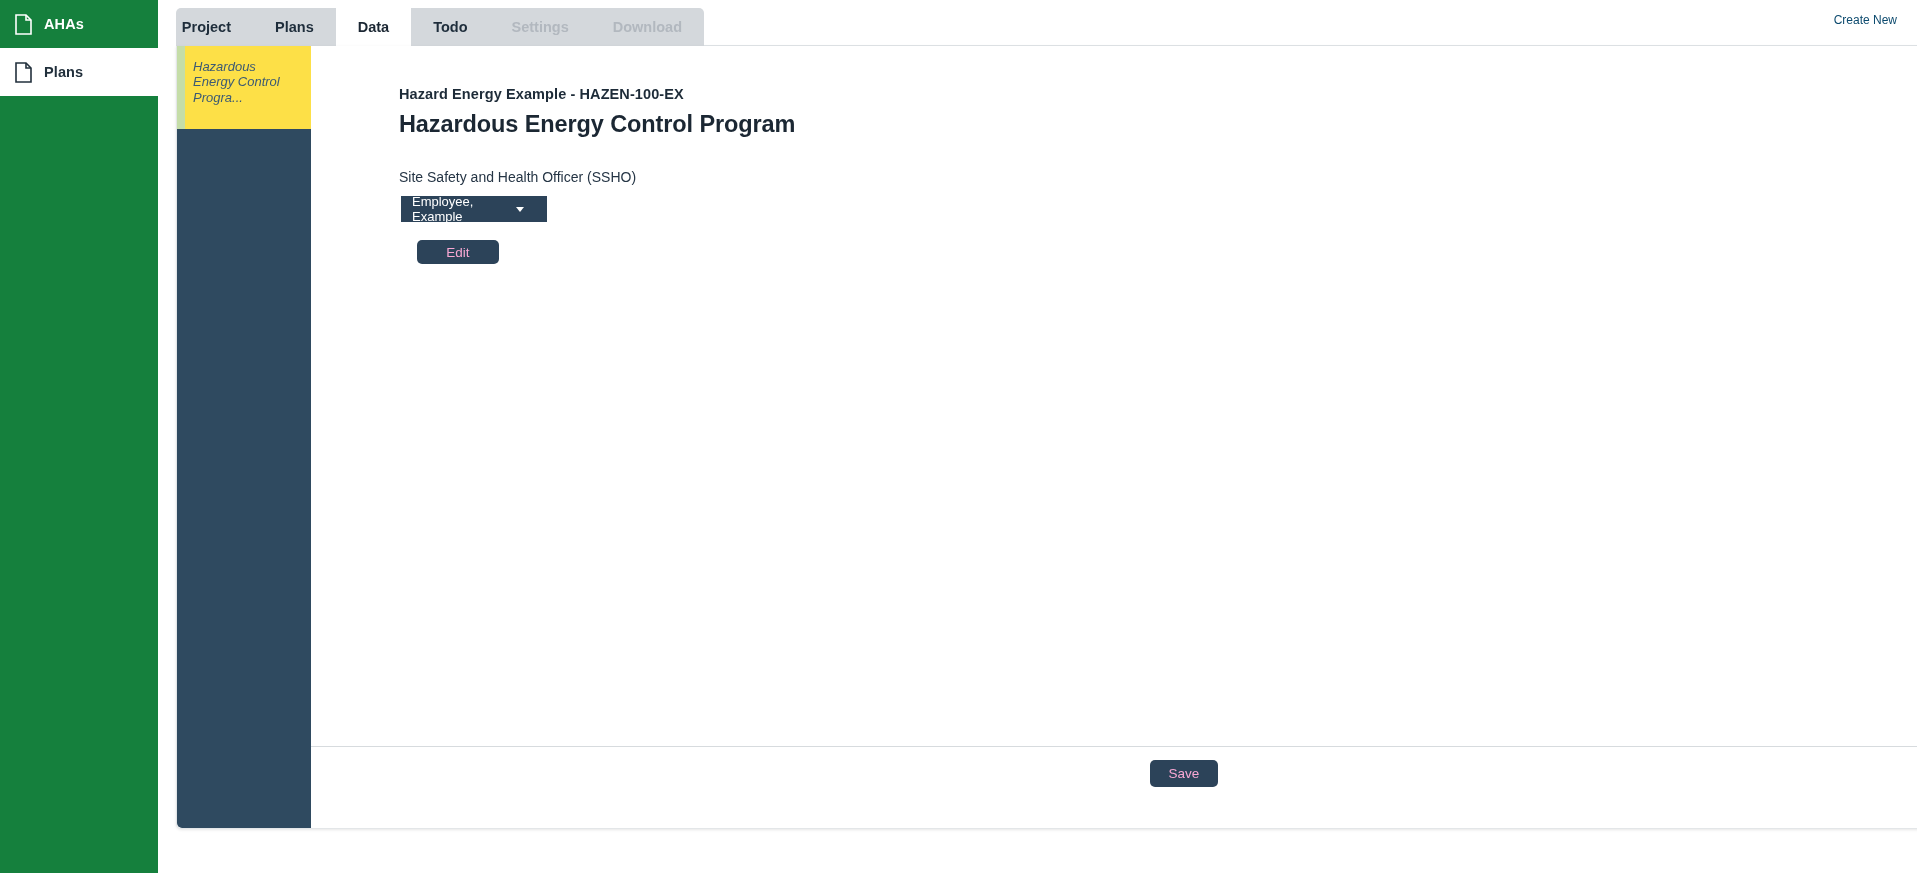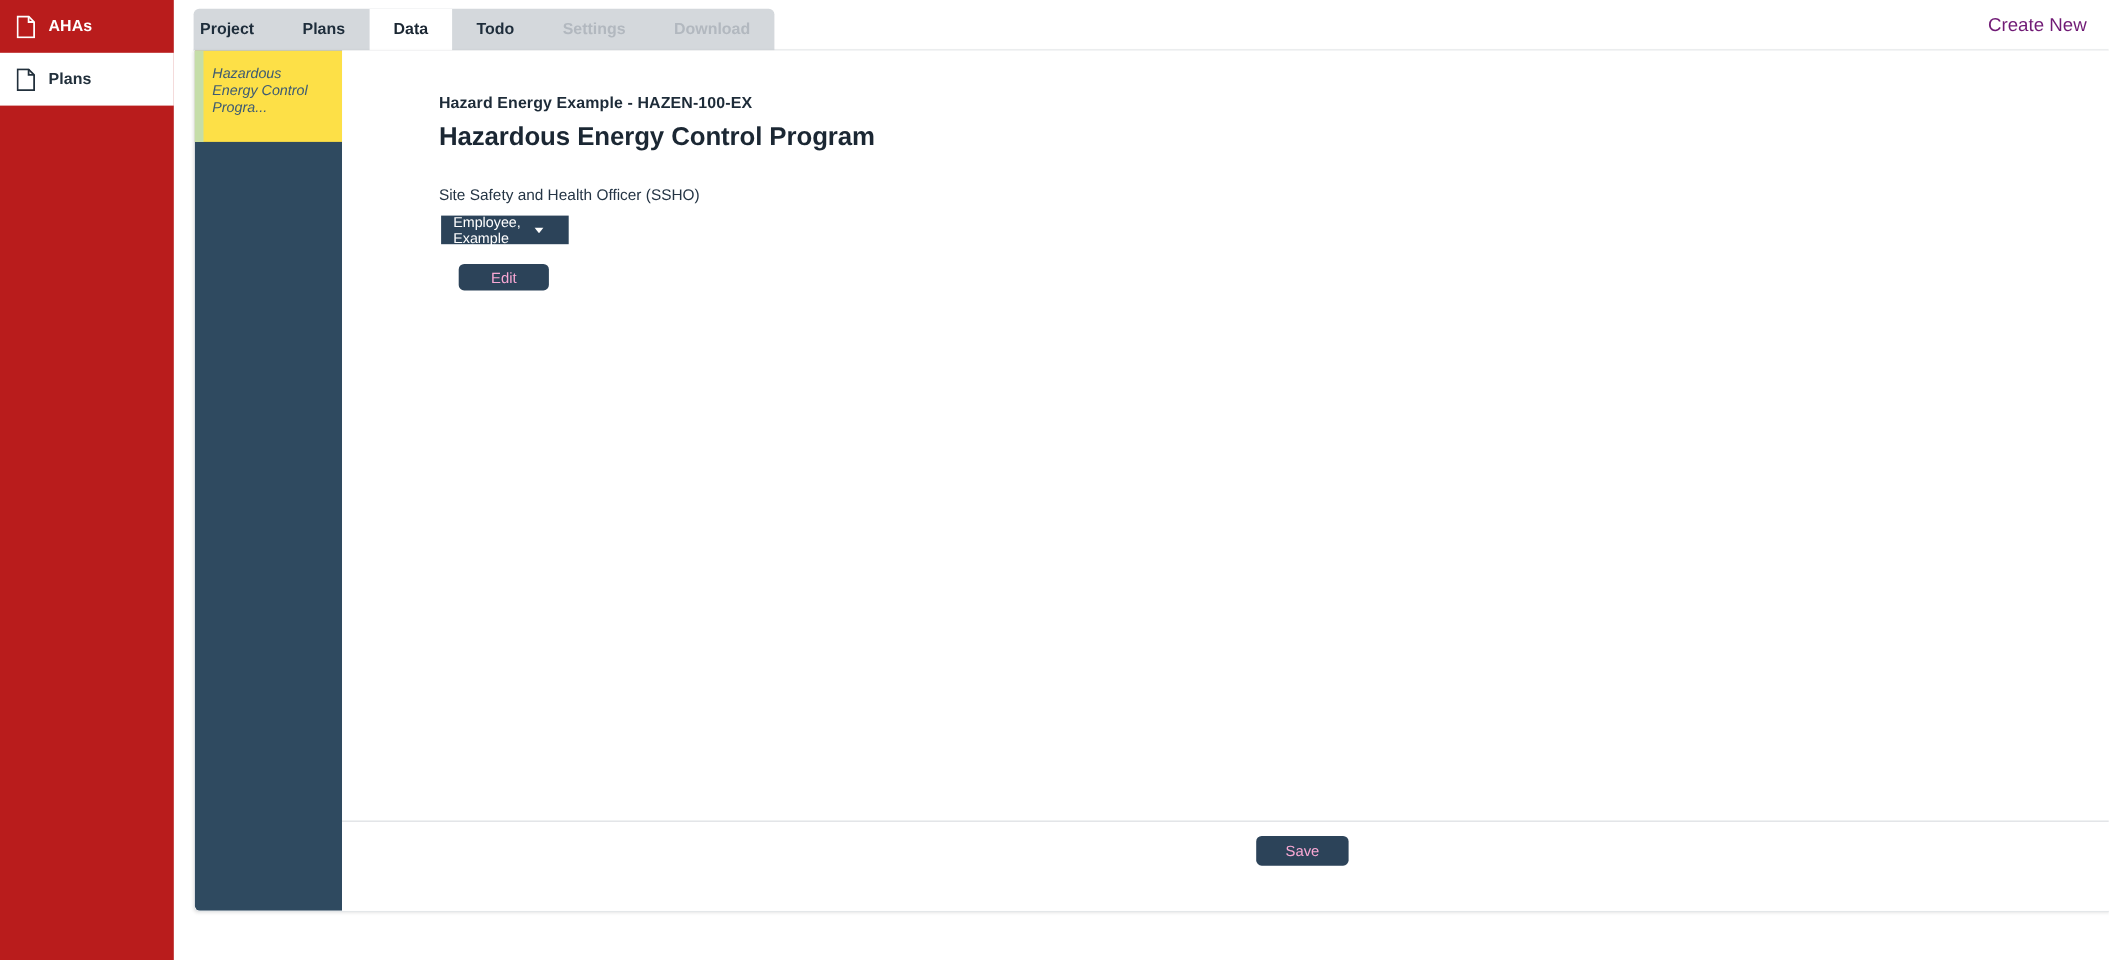--- a/index.html
+++ b/index.html
@@ -17,21 +17,21 @@
     width: 1917px;
     height: 873px;
     display: flex;
     background: #ffffff;
   }
 
   
   .sidebar {
     width: 158px;
     height: 873px;
-    background: #b91c1c;
+    background: #15803d;
     flex: 0 0 158px;
     padding-top: 0px;
     position: relative;
     z-index: 5;
   }
 
   .side-item {
     height: 48px;
     display: flex;
     align-items: center;
@@ -108,22 +108,22 @@
     top: 45px;
     right: 0px;
     height: 1px;
     background: #dfe3e6;
   }
 
   .create-new {
     position: absolute;
     right: 20px;
     top: 13px;
-    font-size: 17px;
-    color: #701a75;
+    font-size: 12px;
+    color: #0c4a6e;
     font-weight: 400;
     cursor: pointer;
   }
 
   
   .frame {
     position: absolute;
     left: 18px;
     top: 46px;
     width: 1882px;
@@ -200,21 +200,21 @@
 
   .field-label {
     font-size: 14px;
     color: #253545;
     font-weight: 400;
   }
 
   .select-wrap {
     margin-top: 11px;
     margin-left: 2px;
-    width: 116px;
+    width: 146px;
     height: 26px;
     background: #2c4359;
     display: flex;
     align-items: center;
     justify-content: flex-start;
     padding: 0 23px 0 11px;
     cursor: pointer;
   }
   .select-value {
     font-size: 13px;
@@ -252,21 +252,21 @@
     flex: 0 0 82px;
     height: 82px;
     border-top: 1px solid #d7dbde;
     background: #ffffff;
   }
   .btn-save {
     position: absolute;
     left: 50%;
     transform: translateX(-50%);
     top: 13px;
-    width: 84px;
+    width: 68px;
     height: 27px;
   }
 </style>
 </head>
 <body>
 
 <div id="app">
 
   <nav class="sidebar">
 

